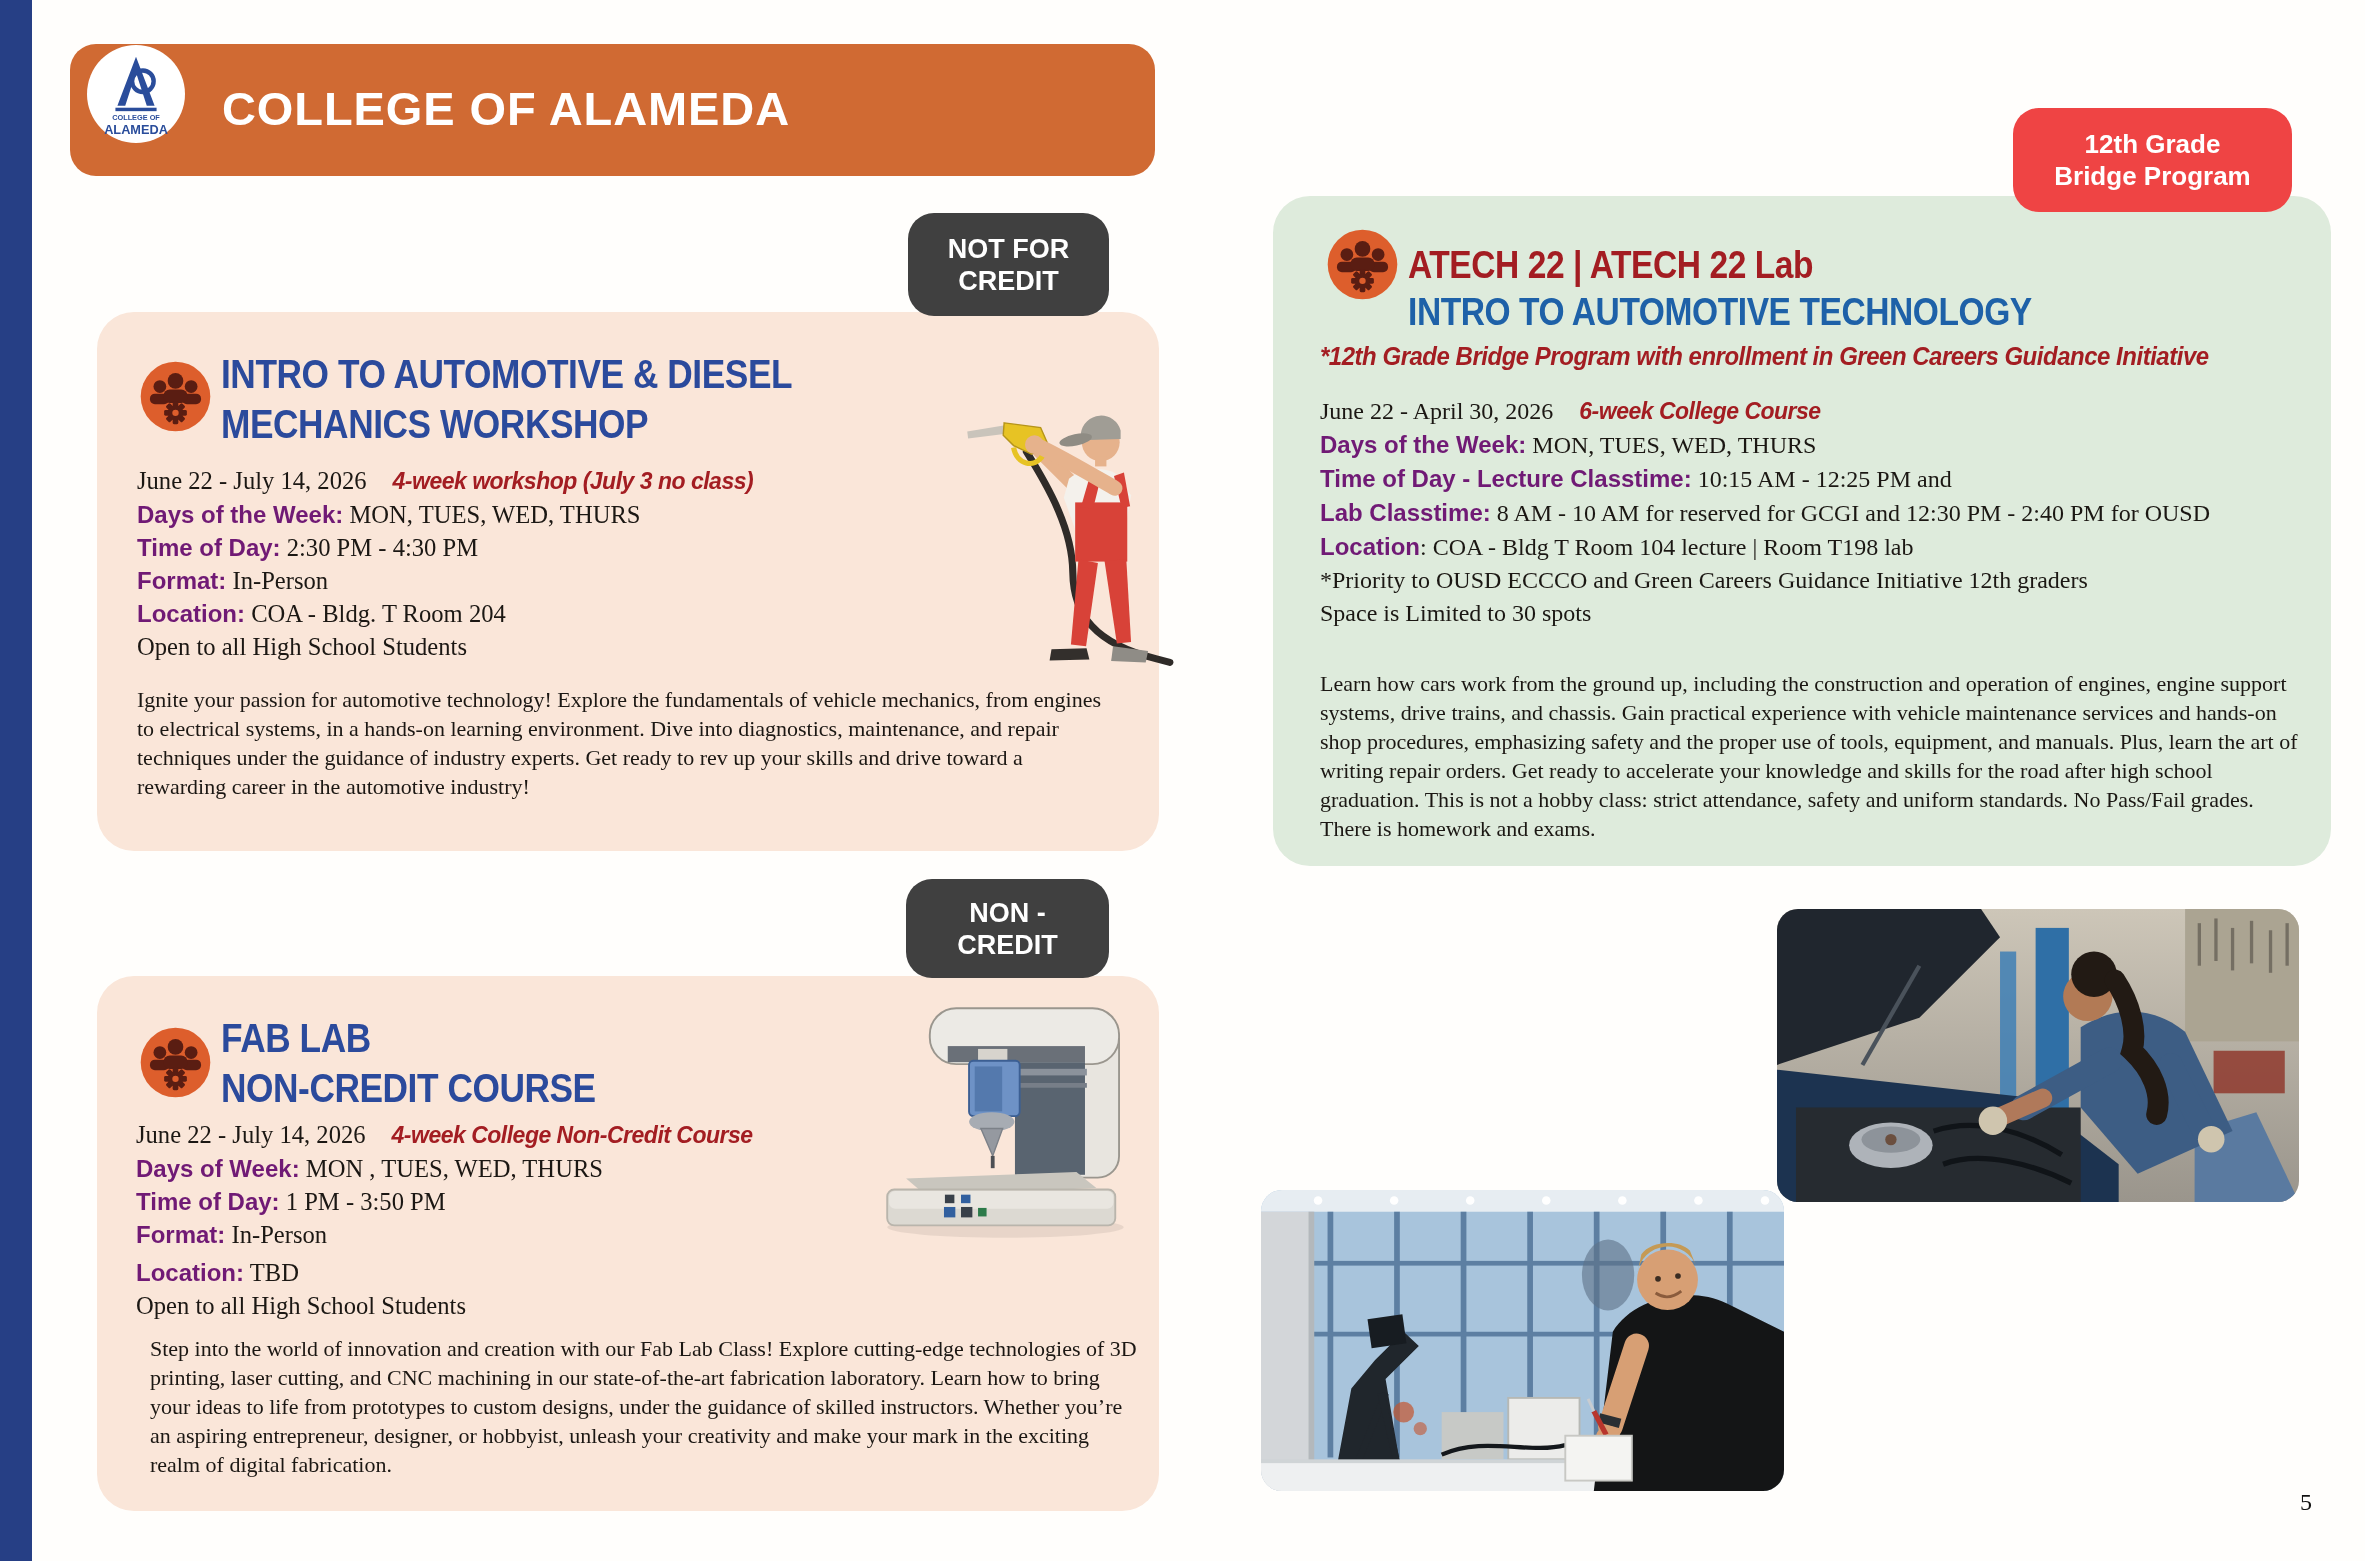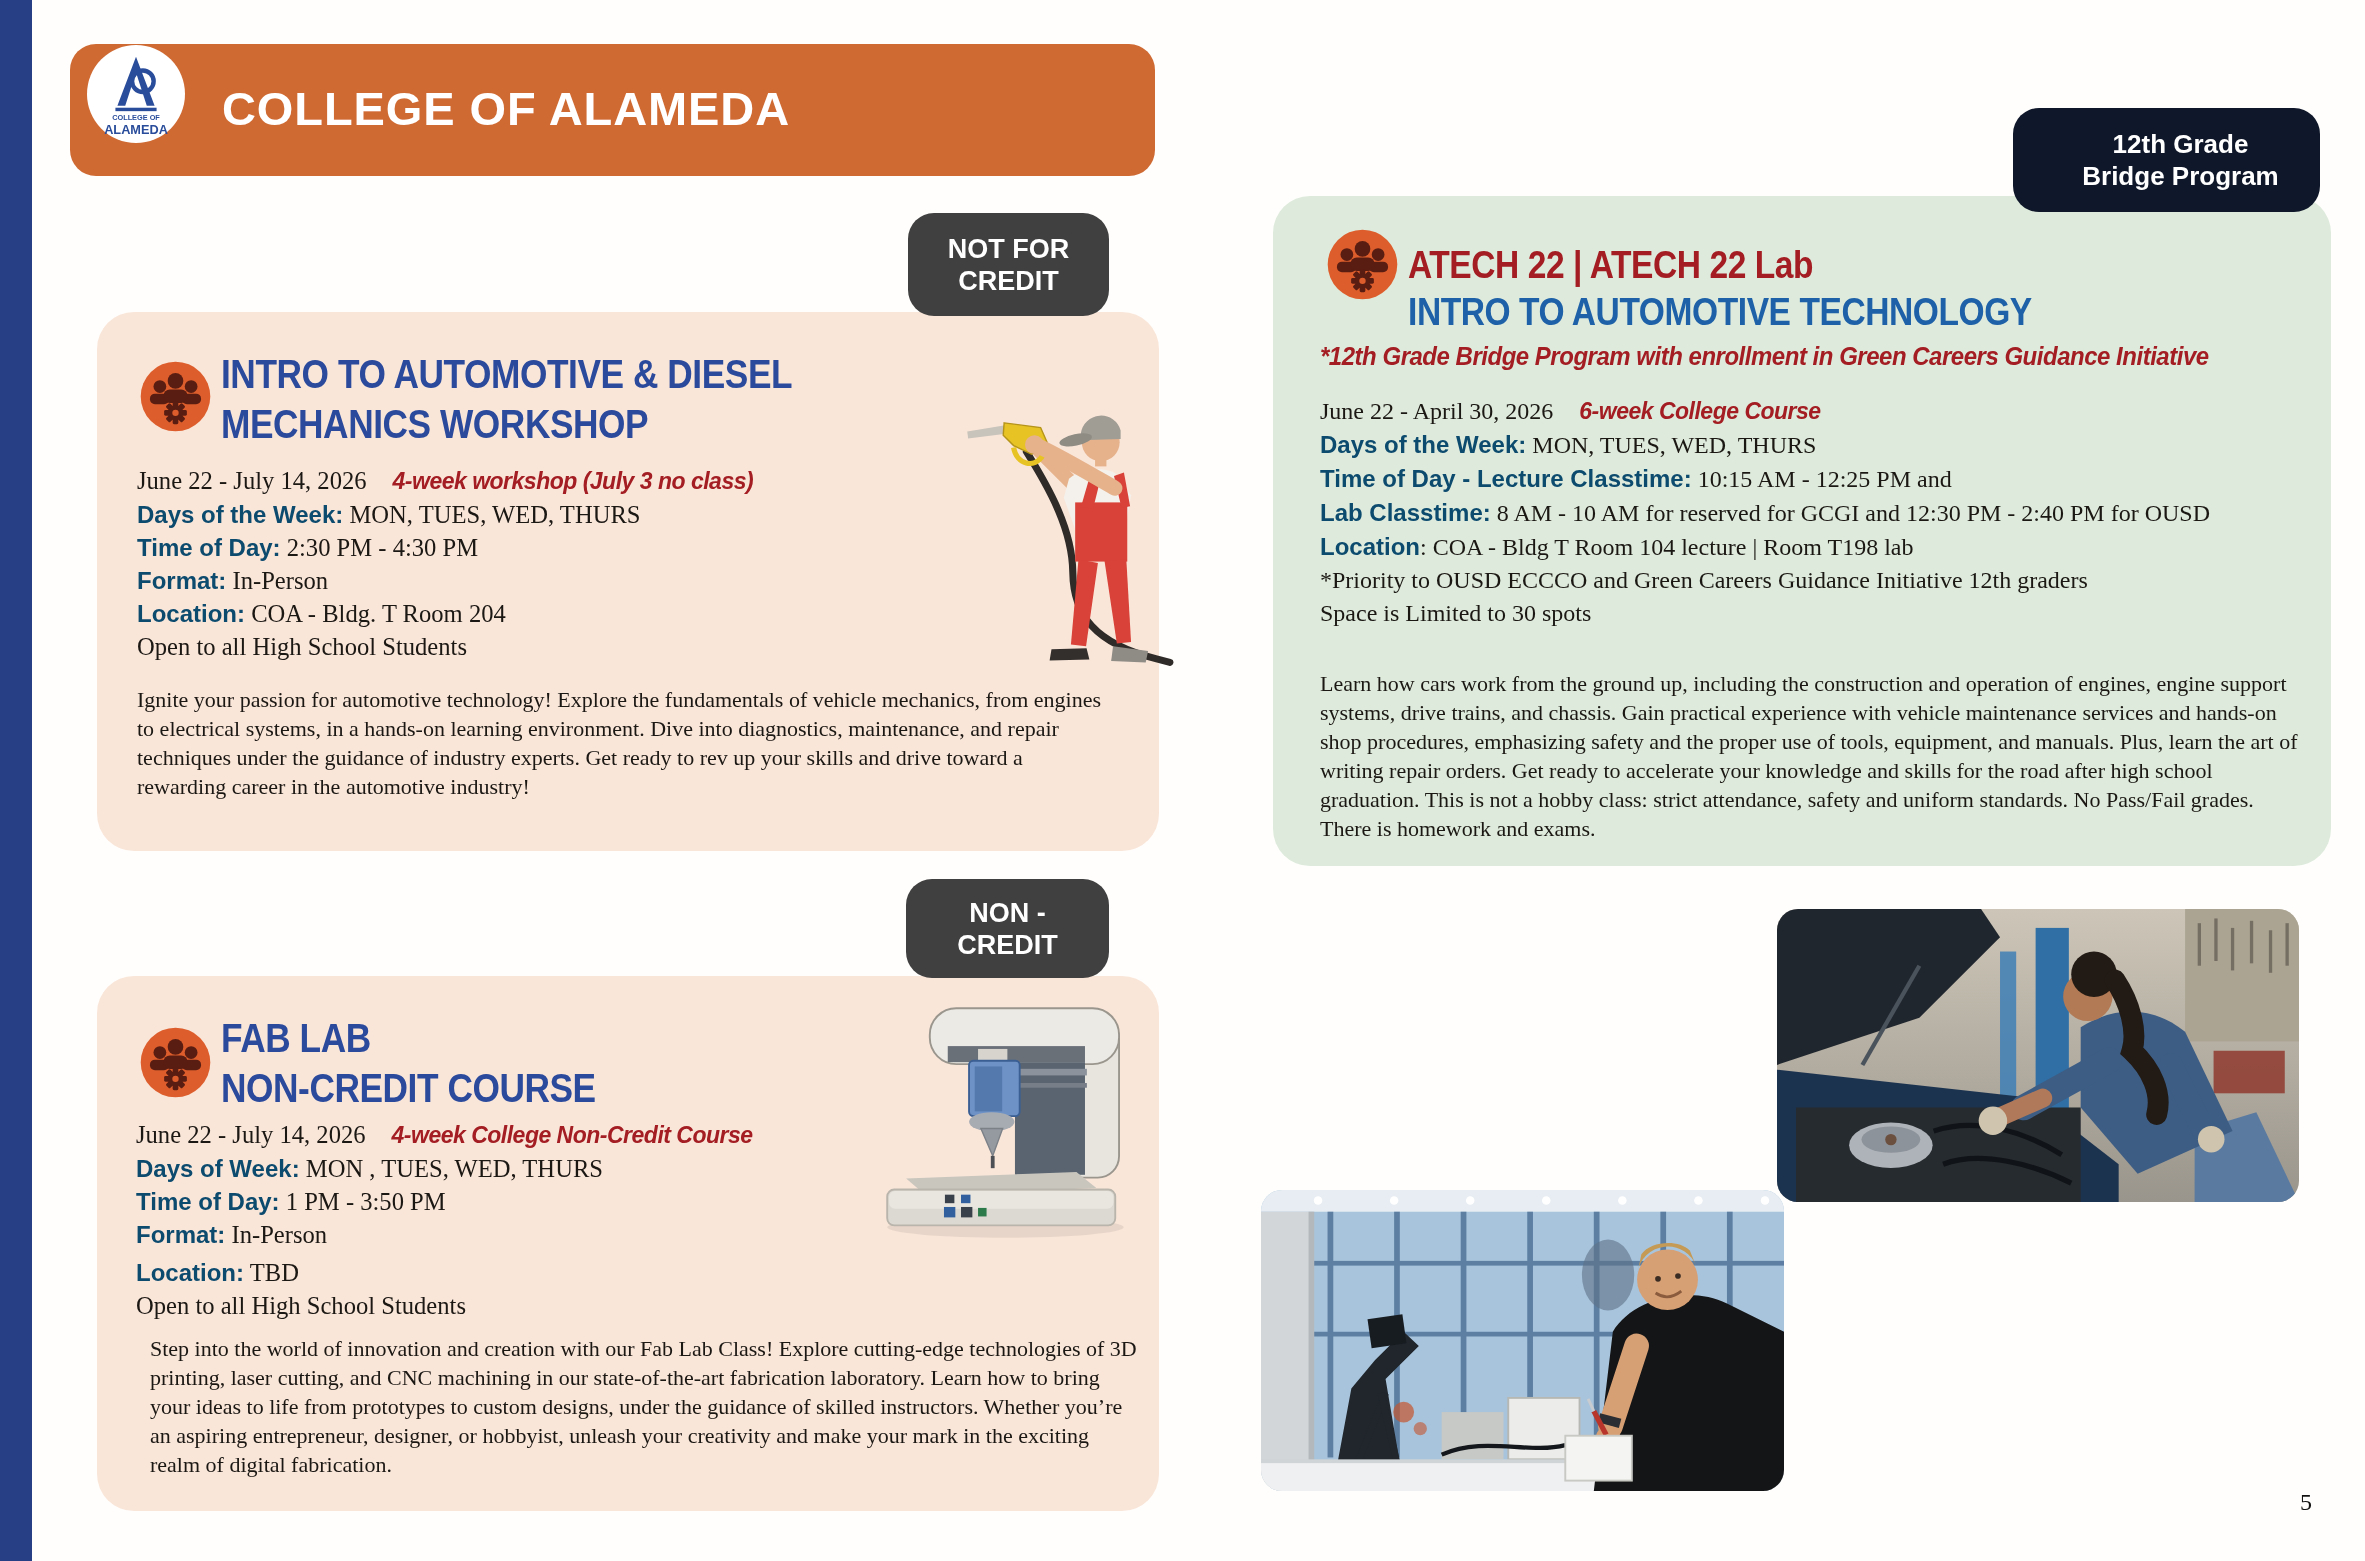--- a/index.html
+++ b/index.html
@@ -13,22 +13,22 @@
           border-radius:26px;z-index:2;}
   #logo-circle{position:absolute;left:16.6px;top:1.4px;width:98px;height:98px;}
   #header-title{position:absolute;left:152px;top:50%;transform:translateY(-53%);color:#ffffff;
           font-weight:bold;font-size:47px;letter-spacing:0.9px;white-space:nowrap;}
 
   
   .badge{position:absolute;background:#404040;border-radius:26px;color:#ffffff;font-weight:bold;
          text-align:center;display:flex;flex-direction:column;justify-content:center;z-index:3;}
   #badge-nfc{left:908px;top:213px;width:201px;height:103px;font-size:27px;line-height:32px;}
   #badge-nc{left:906px;top:879px;width:203px;height:99px;font-size:27px;line-height:32px;}
-  #badge-bridge{left:2013px;top:108px;width:279px;height:104px;background:#0f172a;
-         font-size:26px;line-height:32px;padding-left:28px;}
+  #badge-bridge{left:2013px;top:108px;width:279px;height:104px;background:#ef4444;
+         font-size:26px;line-height:32px;}
 
   
   .card{position:absolute;border-radius:37px;z-index:1;}
   #card-workshop{left:97px;top:312px;width:1062px;height:539px;background:#fae6d9;}
   #card-fablab{left:97px;top:976px;width:1062px;height:535px;background:#fae6d9;}
   #card-atech{left:1273px;top:196px;width:1058px;height:670px;background:#deebdc;}
 
   .course-icon{position:absolute;width:71px;height:71px;}
   #card-workshop .course-icon{left:43px;top:49px;}
   #card-fablab .course-icon{left:43px;top:51px;}
@@ -41,21 +41,21 @@
         letter-spacing:-0.5px;white-space:nowrap;transform:scaleX(.86);transform-origin:0 0;}
   .t-red{color:#a31d22;} .t-blue{color:#1e61a8;}
   #atech-subtitle{position:absolute;left:47px;top:146px;color:#a31d22;font-weight:bold;font-style:italic;
         font-size:25.5px;letter-spacing:-0.5px;white-space:nowrap;transform:scaleX(.94);transform-origin:0 0;}
 
   .details{position:absolute;font-family:"Liberation Serif",serif;font-size:24.6px;line-height:33px;
         color:#1b1713;white-space:nowrap;}
   #card-workshop .details{left:40px;top:152px;}
   #card-fablab .details{left:39px;top:142px;}
   #card-atech .details{left:47px;top:199px;font-size:24px;}
-  .lbl{font-family:"Liberation Sans",sans-serif;font-weight:bold;color:#0c4a6e;font-size:24px;}
+  .lbl{font-family:"Liberation Sans",sans-serif;font-weight:bold;color:#701a75;font-size:24px;}
   .note{font-family:"Liberation Sans",sans-serif;font-weight:bold;font-style:italic;color:#a31d22;
         margin-left:26px;font-size:23px;letter-spacing:-0.5px;}
   .dl.gap{margin-top:4.7px;}
 
   .para{position:absolute;font-family:"Liberation Serif",serif;font-size:22px;line-height:29px;color:#1b1713;}
   #card-workshop .para{left:40px;top:373px;width:975px;}
   #card-fablab .para{left:53px;top:358px;width:994px;}
   #card-atech .para{left:47px;top:473px;width:989px;}
 
   

